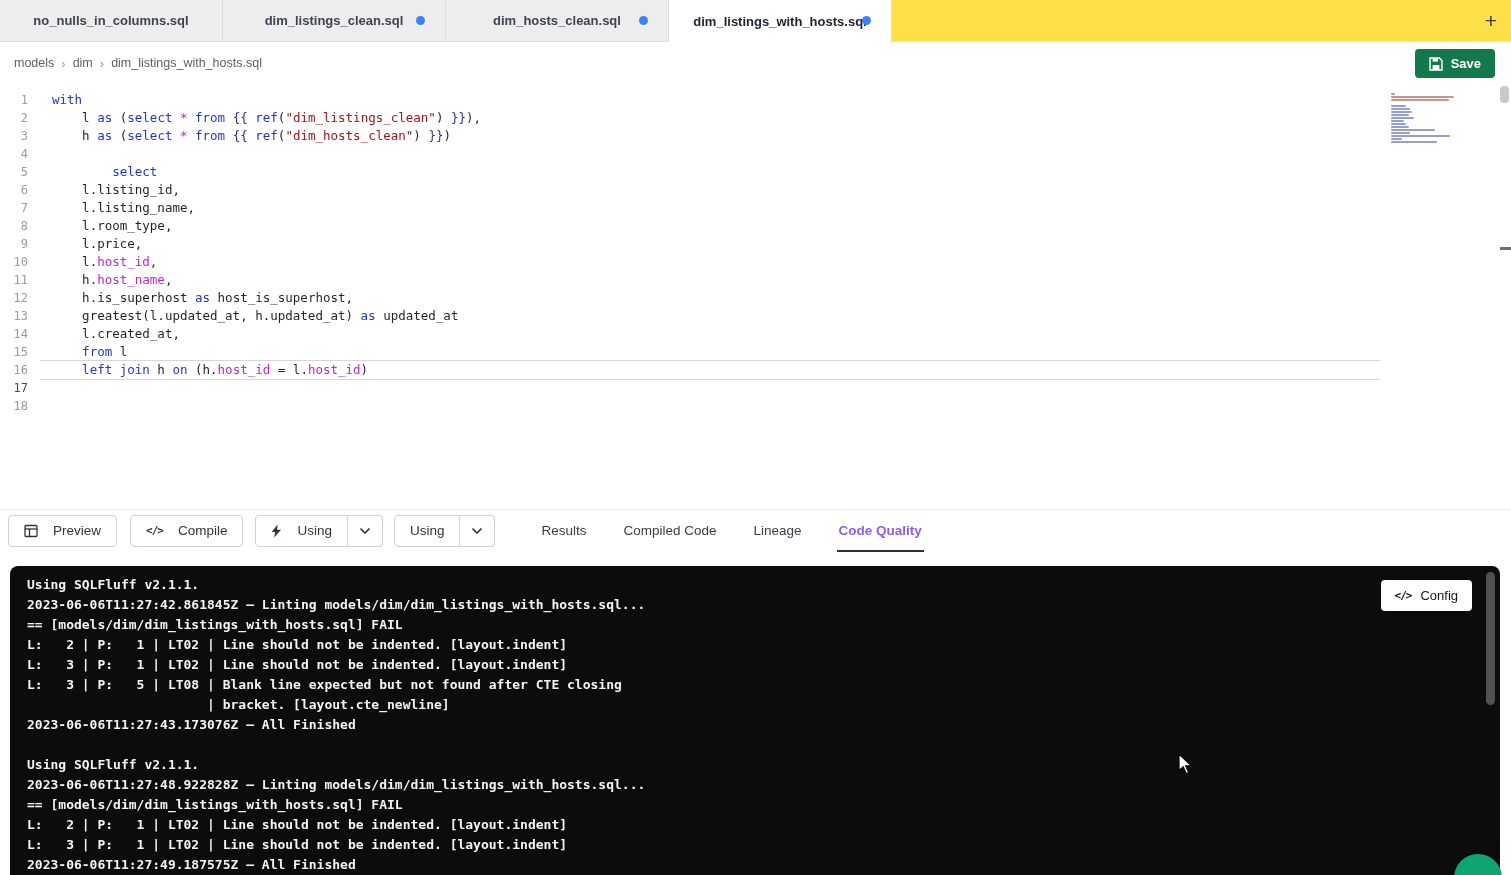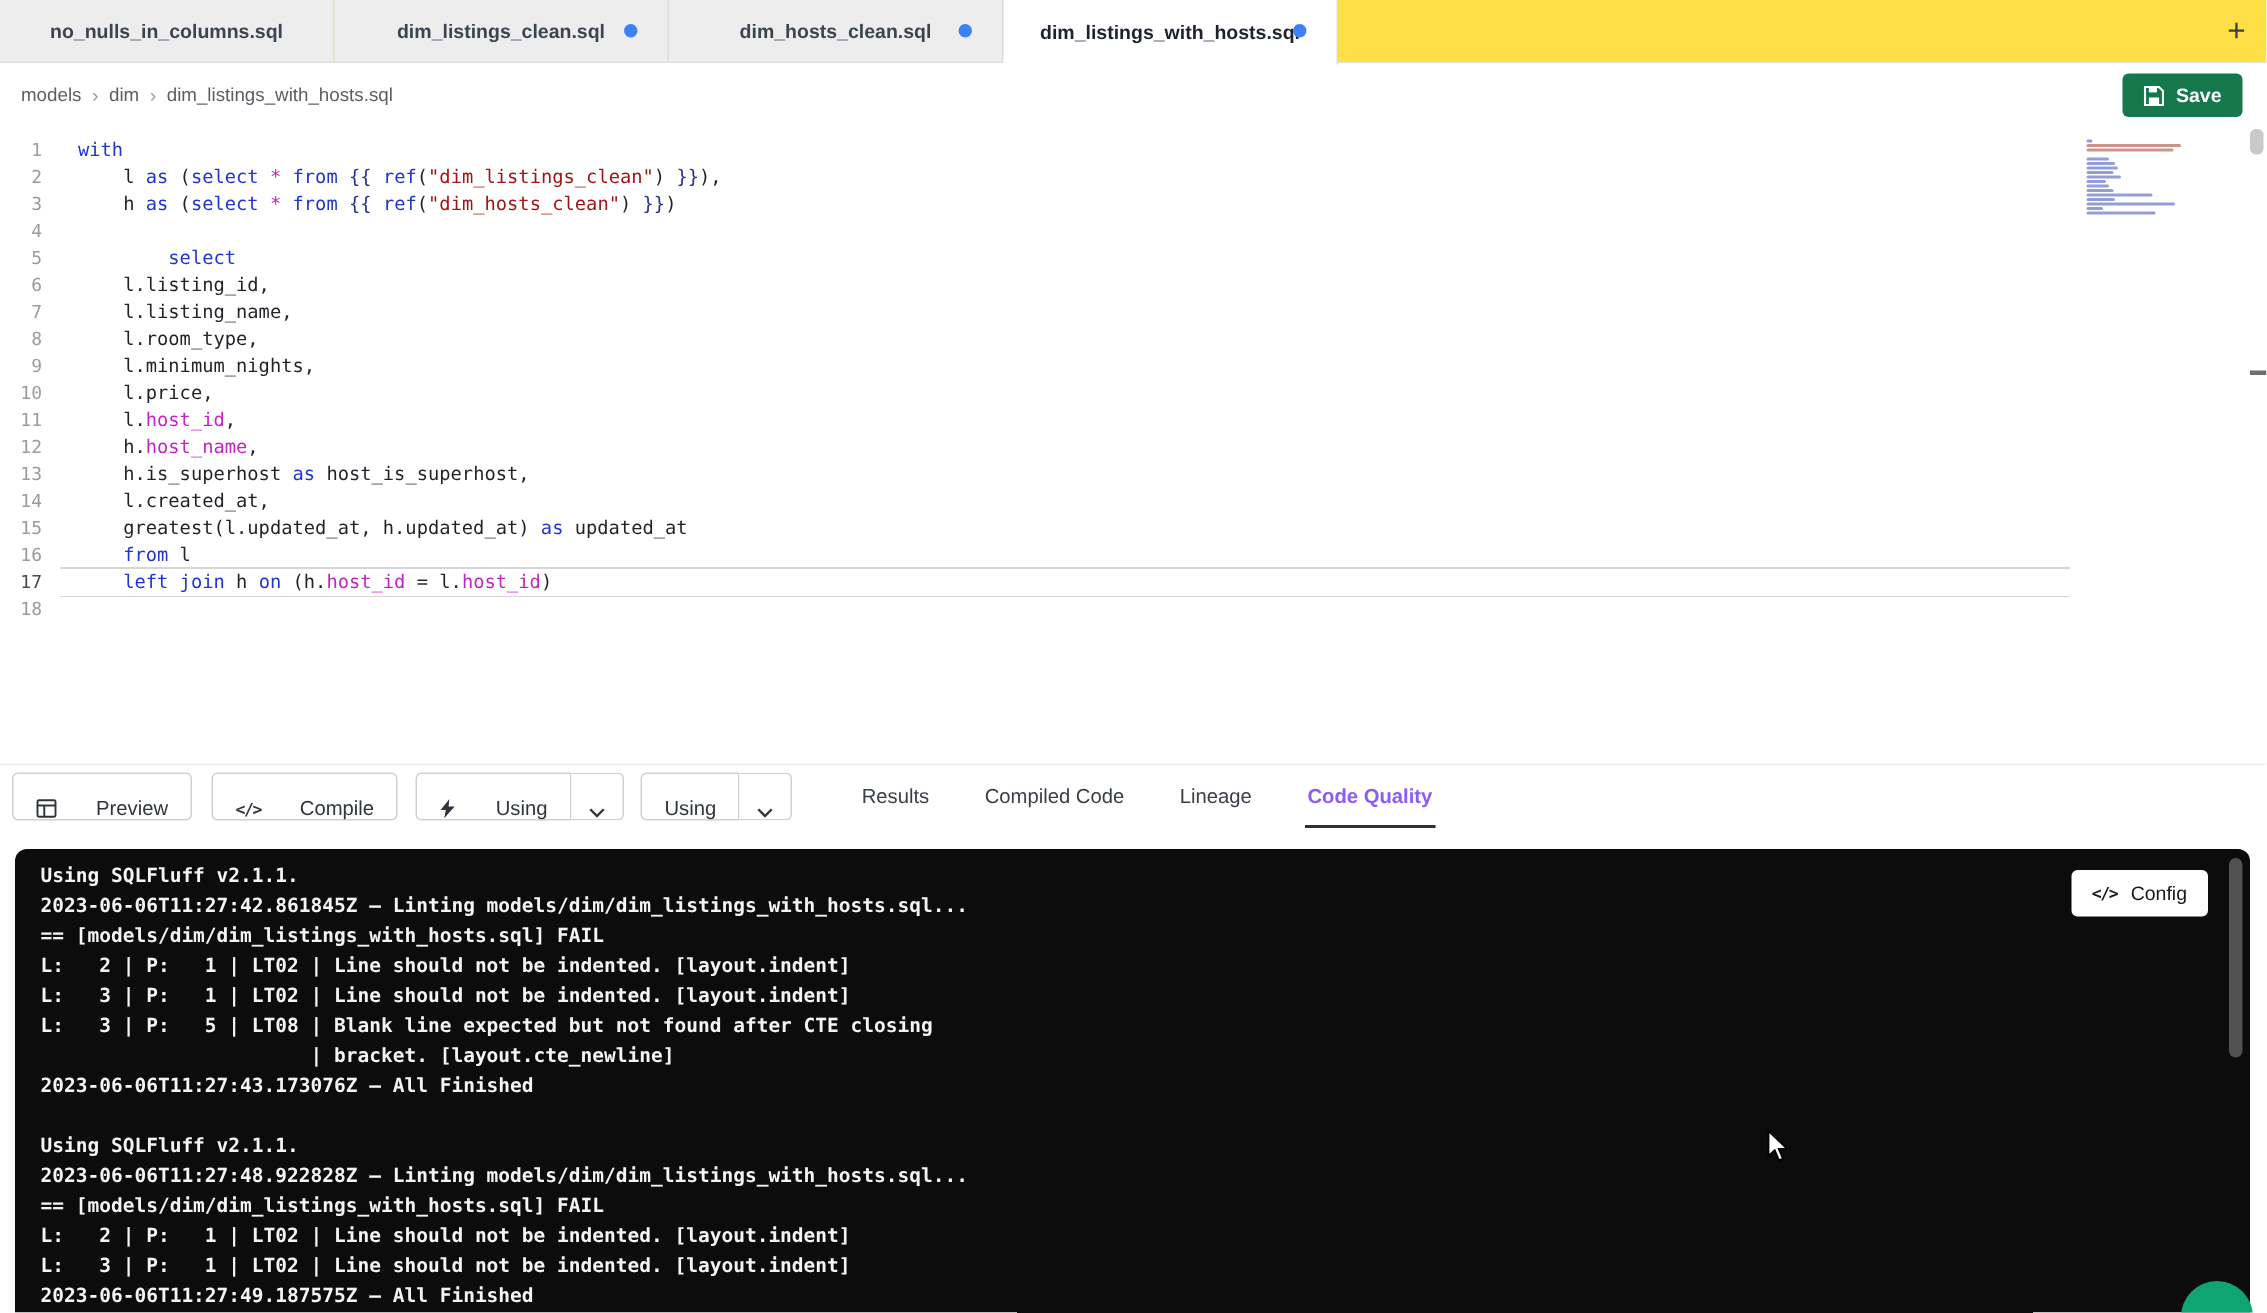--- a/index.html
+++ b/index.html
@@ -41,21 +41,21 @@
   .tk-j{color:#25308f}
   .tk-m{color:#c226c2}
   .minimap{position:absolute;right:52px;top:9px;width:68px;cursor:pointer}
   .mm-row{height:2px;margin-bottom:1px;background:#5a6ac0;opacity:.65;border-radius:1px}
   .mm-row.mm-str{background:#b05a4a}
   .escroll{position:absolute;right:2px;top:86px;width:9px;height:17px;background:#c9c9c9;border-radius:4px;cursor:pointer;z-index:4}
   .scroll-marker{position:absolute;right:0;top:247px;width:11px;height:3px;background:#6f6f6f;z-index:4}
 
   
   .toolbar{height:42px;border-top:1px solid #ececec;display:flex;align-items:center;padding:0 8px;background:#fff}
-  .btn{height:32px;display:flex;align-items:flex-end;gap:26px;background:#fff;border:1px solid #ccd1d6;
+  .btn{height:32px;display:flex;align-items:center;gap:15px;background:#fff;border:1px solid #ccd1d6;
     border-radius:4px;padding:0 15px;font-size:13.5px;color:#30353c;cursor:pointer;font-family:inherit;white-space:nowrap}
   .split{display:flex;align-items:center}
   .split .main{border-radius:4px 0 0 4px}
   .split .arrow{border-radius:0 4px 4px 0;border-left:none;padding:0 11px}
   .ml13{margin-left:13px}.ml12{margin-left:12px}.ml11{margin-left:11px}
   .code-glyph{font-family:"DejaVu Sans Mono",monospace;font-size:11px;font-weight:700;letter-spacing:-1px}
   .rtabs{display:flex;margin-left:44px;height:42px;align-items:stretch}
   .rtab{background:none;border:none;font-family:Liberation Sans, sans-serif;font-size:13.5px;color:#3a4048;
     padding:0 2px;margin-right:33px;cursor:pointer;position:relative}
   .rtab.active{color:#8b5cf6;font-weight:700;box-shadow:inset 0 -2px 0 var(--active-tab-underline,#2b313b)}
@@ -141,27 +141,26 @@
     </div>
   <div class="code" id="code">
       <div class="cl"><span class="tk-k">with</span></div>
       <div class="cl"><span class="tk-p">    l </span><span class="tk-k">as</span><span class="tk-p"> (</span><span class="tk-k">select</span><span class="tk-p"> </span><span class="tk-m">*</span><span class="tk-p"> </span><span class="tk-k">from</span><span class="tk-p"> </span><span class="tk-j">{{</span><span class="tk-p"> </span><span class="tk-k">ref</span><span class="tk-p">(</span><span class="tk-s">"dim_listings_clean"</span><span class="tk-p">) </span><span class="tk-j">}}</span><span class="tk-p">),</span></div>
       <div class="cl"><span class="tk-p">    h </span><span class="tk-k">as</span><span class="tk-p"> (</span><span class="tk-k">select</span><span class="tk-p"> </span><span class="tk-m">*</span><span class="tk-p"> </span><span class="tk-k">from</span><span class="tk-p"> </span><span class="tk-j">{{</span><span class="tk-p"> </span><span class="tk-k">ref</span><span class="tk-p">(</span><span class="tk-s">"dim_hosts_clean"</span><span class="tk-p">) </span><span class="tk-j">}}</span><span class="tk-p">)</span></div>
       <div class="cl"></div>
       <div class="cl"><span class="tk-p">        </span><span class="tk-k">select</span></div>
       <div class="cl"><span class="tk-p">    l.listing_id,</span></div>
       <div class="cl"><span class="tk-p">    l.listing_name,</span></div>
       <div class="cl"><span class="tk-p">    l.room_type,</span></div>
-      <div class="cl"><span class="tk-p">    l.minimum_nights,</span></div>
       <div class="cl"><span class="tk-p">    l.price,</span></div>
       <div class="cl"><span class="tk-p">    l.</span><span class="tk-m">host_id</span><span class="tk-p">,</span></div>
       <div class="cl"><span class="tk-p">    h.</span><span class="tk-m">host_name</span><span class="tk-p">,</span></div>
       <div class="cl"><span class="tk-p">    h.is_superhost </span><span class="tk-k">as</span><span class="tk-p"> host_is_superhost,</span></div>
+      <div class="cl"><span class="tk-p">    greatest(l.updated_at, h.updated_at) </span><span class="tk-k">as</span><span class="tk-p"> updated_at</span></div>
       <div class="cl"><span class="tk-p">    l.created_at,</span></div>
-      <div class="cl"><span class="tk-p">    greatest(l.updated_at, h.updated_at) </span><span class="tk-k">as</span><span class="tk-p"> updated_at</span></div>
       <div class="cl"><span class="tk-p">    </span><span class="tk-k">from</span><span class="tk-p"> l</span></div>
       <div class="cl cl-active"><span class="tk-p">    </span><span class="tk-k">left join</span><span class="tk-p"> h </span><span class="tk-k">on</span><span class="tk-p"> (h.</span><span class="tk-m">host_id</span><span class="tk-p"> = l.</span><span class="tk-m">host_id</span><span class="tk-p">)</span></div>
       <div class="cl"></div>
     </div>
   <div class="minimap" id="minimap">
       <div class="mm-row" style="width: 4px;"></div>
       <div class="mm-row mm-str" style="width: 63px;"></div>
       <div class="mm-row mm-str" style="width: 58px;"></div>
       <div class="mm-row" style="width: 0px; opacity: 0;"></div>
       <div class="mm-row" style="width: 15px;"></div>

